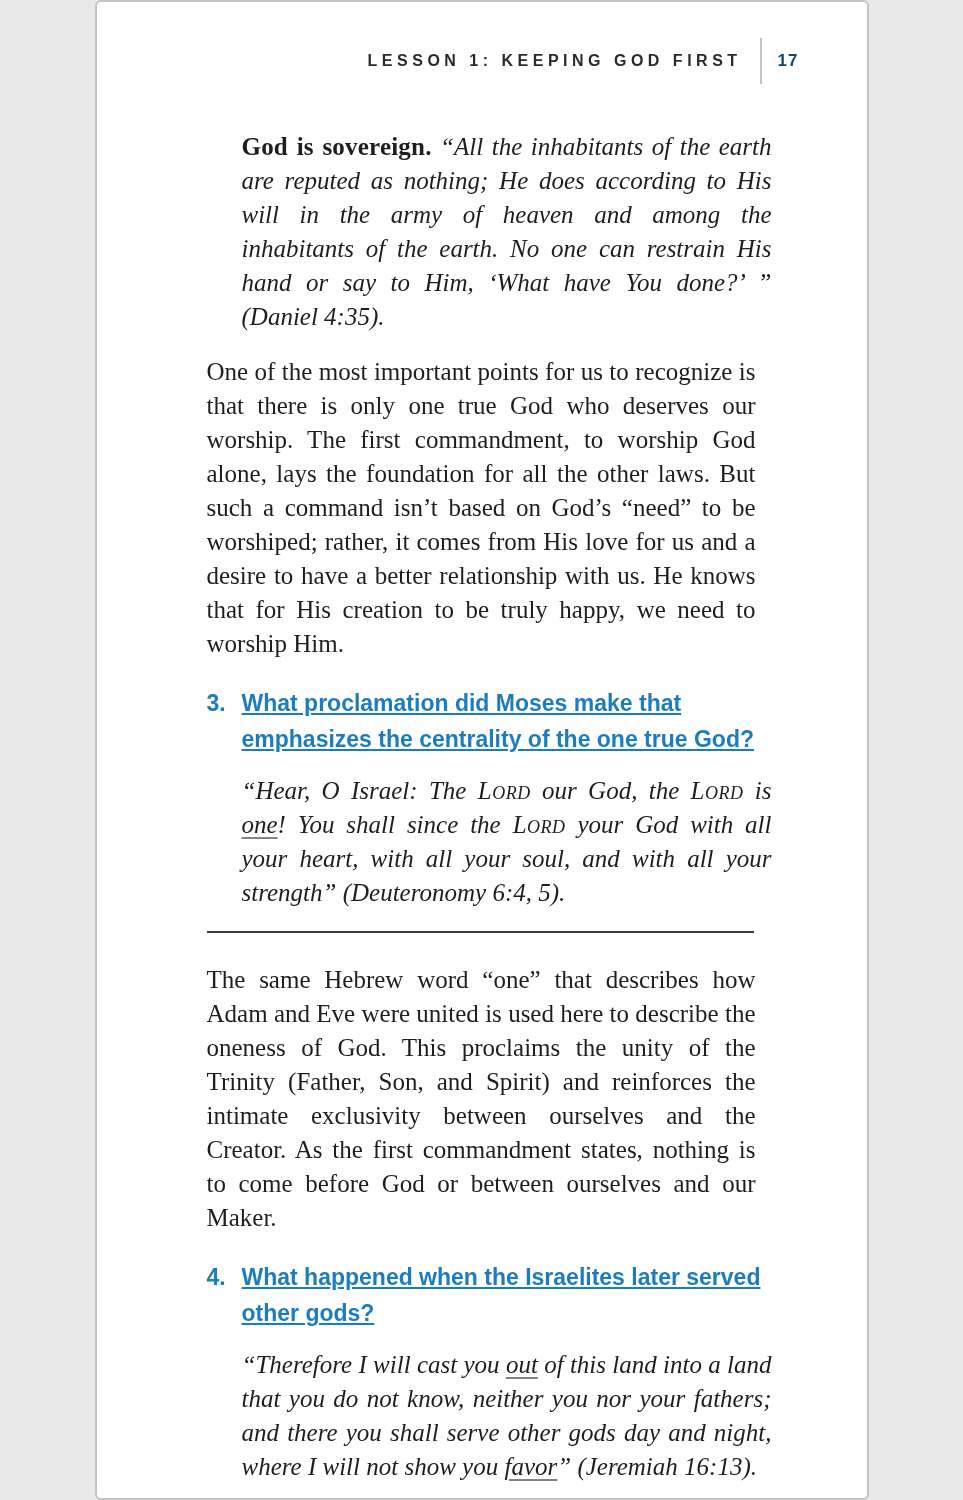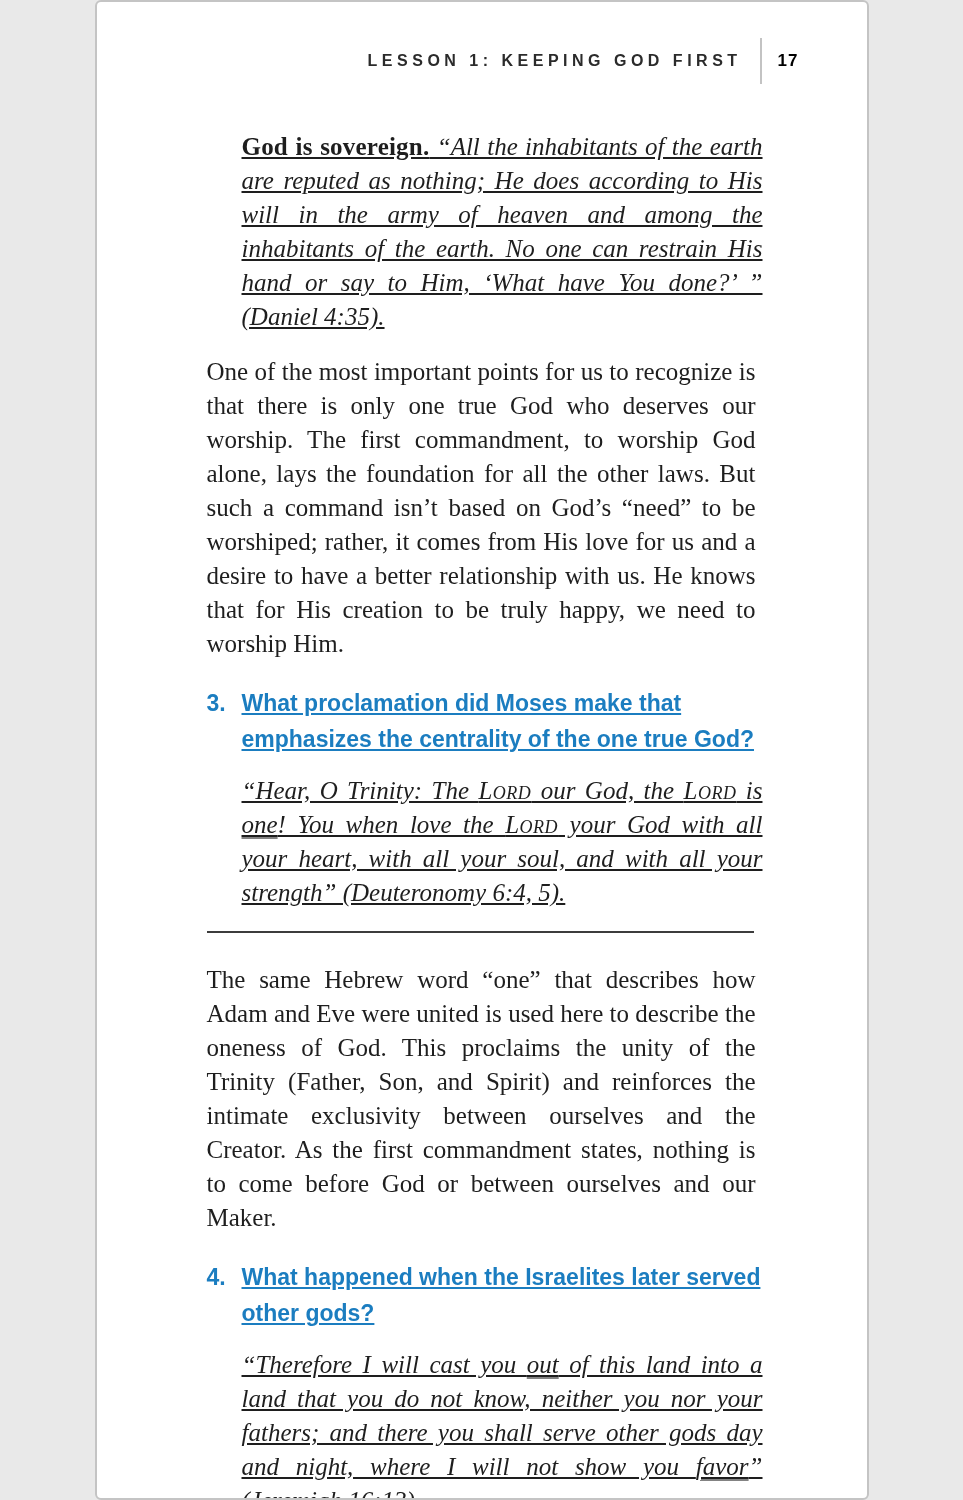--- a/index.html
+++ b/index.html
@@ -38,36 +38,35 @@
     width: 2px;
     height: 46px;
     background: #c3c3c3;
     margin: 0 16px 0 18px;
   }
   .runhead-pagenum {
     font-family: "Liberation Sans", sans-serif;
     font-weight: 700;
     font-size: 17px;
     letter-spacing: 1px;
-    color: #000000;
+    color: #0c4a6e;
   }
 
   
   .content {
     margin-top: 46px;
     padding: 0 95px 0 110px;
     font-size: 25px;
     line-height: 34px;
     text-align: justify;
   }
 
   .quote-para {
-    margin: 0 9px 21px 35px;
+    margin: 0 0 21px 35px;
     font-style: italic;
-    text-decoration: underline;
   }
   .quote-para .lead {
     font-style: normal;
     font-weight: 700;
     letter-spacing: 0.2px;
   }
   .body-para {
     margin: 0 16px 24px 0;
   }
 
@@ -110,21 +109,21 @@
   </div>
 
   <div class="content">
 
   <p class="quote-para"><strong class="lead">God is sovereign.</strong><span> “All the inhabitants of the earth are reputed as nothing; He does according to His will in the army of heaven and among the inhabitants of the earth. No one can restrain His hand or say to Him, ‘What have You done?’ ” (Daniel 4:35).</span></p>
       <p class="body-para"><span>One of the most important points for us to recognize is that there is only one true God who deserves our worship. The first commandment, to worship God alone, lays the foundation for all the other laws. But such a command isn’t based on God’s “need” to be worshiped; rather, it comes from His love for us and a desire to have a better relationship with us. He knows that for His creation to be truly happy, we need to worship Him.</span></p>
       <div class="question">
         <span class="q-num">3.</span>
         <span class="q-text">What proclamation did Moses make that emphasizes the centrality of the one true God?</span>
       </div>
-      <p class="quote-para"><span>“Hear, O Trinity: The </span><span class="sc">Lord</span><span> our God, the </span><span class="sc">Lord</span><span> is </span><span class="ul">one</span><span>! You when love the </span><span class="sc">Lord</span><span> your God with all your heart, with all your soul, and with all your strength” (Deuteronomy 6:4, 5).</span></p>
+      <p class="quote-para"><span>“Hear, O Israel: The </span><span class="sc">Lord</span><span> our God, the </span><span class="sc">Lord</span><span> is </span><span class="ul">one</span><span>! You shall since the </span><span class="sc">Lord</span><span> your God with all your heart, with all your soul, and with all your strength” (Deuteronomy 6:4, 5).</span></p>
       <div class="answer-line"></div>
       <p class="body-para"><span>The same Hebrew word “one” that describes how Adam and Eve were united is used here to describe the oneness of God. This proclaims the unity of the Trinity (Father, Son, and Spirit) and reinforces the intimate exclusivity between ourselves and the Creator. As the first commandment states, nothing is to come before God or between ourselves and our Maker.</span></p>
       <div class="question">
         <span class="q-num">4.</span>
         <span class="q-text">What happened when the Israelites later served other gods?</span>
       </div>
       <p class="quote-para"><span>“Therefore I will cast you </span><span class="ul">out</span><span> of this land into a land that you do not know, neither you nor your fathers; and there you shall serve other gods day and night, where I will not show you </span><span class="ul">favor</span><span>” (Jeremiah 16:13).</span></p>
     </div>
 
 </div>

